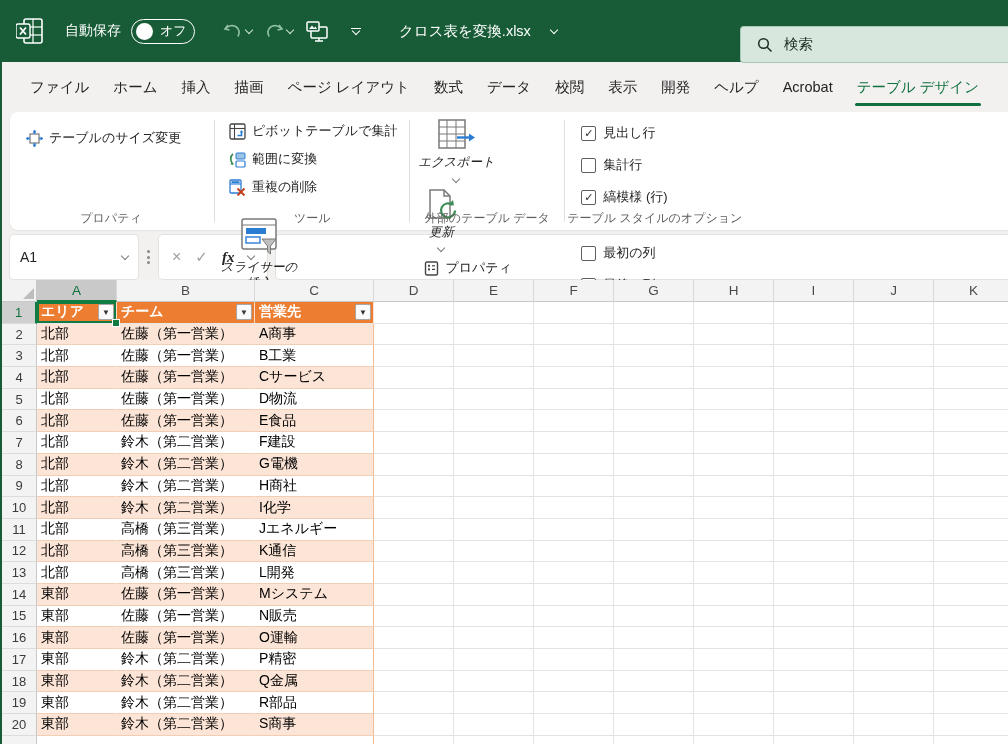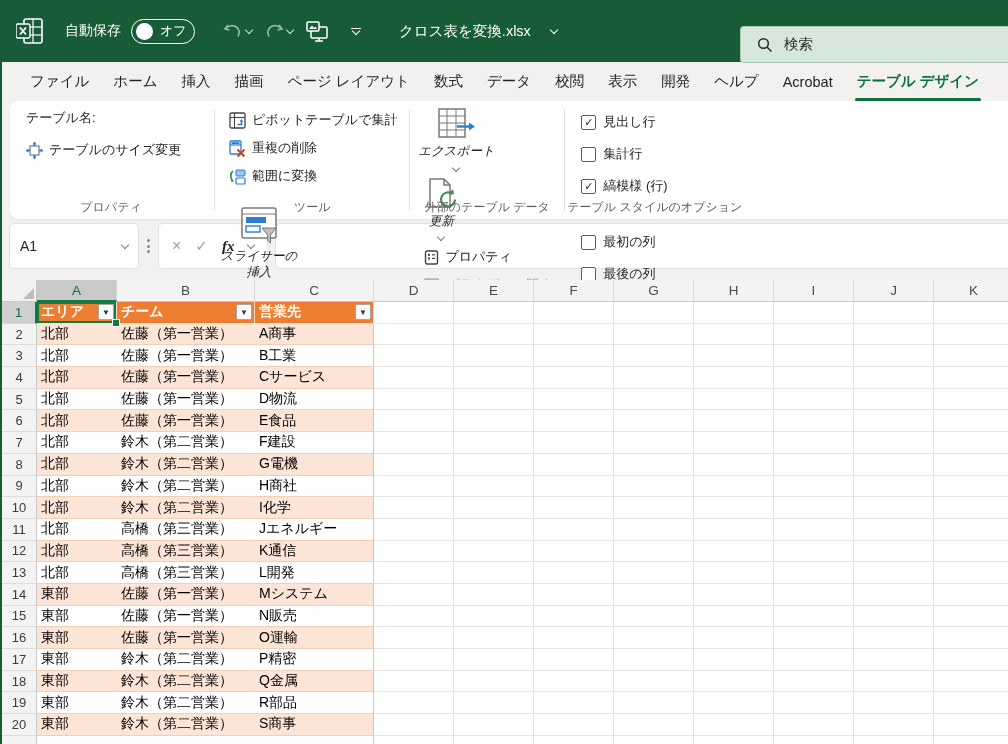--- a/index.html
+++ b/index.html
@@ -24,24 +24,24 @@
   .chev.white { border-color:#fff; }
   .qat-more { margin-left:14px; display:flex; flex-direction:column; align-items:center; }
   .qat-more .bar { width:10px; height:1.5px; background:#fff; margin-bottom:2px; }
   .docname { display:flex; align-items:center; gap:20px; margin-left:38px; font-size:14.5px; }
   .searchbox { position:absolute; right:0; top:26px; width:268px; height:37px;
                background:#D7E7DD; border:1px solid #A9C7B6; border-right:none;
                border-radius:4px 0 0 4px; display:flex; align-items:center;
                padding-left:16px; gap:11px; color:#1E2B23; font-size:14.5px; }
 
   
-  .tabrow { height:39px; display:flex; align-items:center; padding-left:16px; }
+  .tabrow { height:50px; display:flex; align-items:center; padding-left:16px; }
   .tab { position:relative; font-size:14.5px; color:#252423; padding:0 12px; height:38px;
          display:flex; align-items:center; cursor:pointer; white-space:nowrap; }
-  .tab.active { color:#0E703C; font-weight:700;text-align:center; }
+  .tab.active { color:#0E703C; font-weight:400;text-align:center; }
   .tab.active::after { content:""; position:absolute; left:10px; right:10px; bottom:0;
                        height:3px; background:#0E703C; border-radius:2px; }
 
   
   .ribbon { position:relative; margin-left:8px; width:1010px; height:118px;
             background:#fff; border-radius:8px; box-shadow:0 1px 2px rgba(0,0,0,.06);
             display:flex; }
   .rgroup { position:relative; display:flex; flex-direction:column; padding-bottom:16px; }
   .gfooter { position:absolute; bottom:3px; left:0; right:0; text-align:center;
              font-size:12px; color:#605E5C; white-space:nowrap; }
@@ -191,21 +191,20 @@
       <span class="tab">表示</span>
       <span class="tab">開発</span>
       <span class="tab">ヘルプ</span>
       <span class="tab">Acrobat</span>
       <span class="tab active">テーブル デザイン</span>
     </div>
 
   <div class="ribbon">
 
     <div class="rgroup g-props">
-      <div class="tname-label">テーブル名:</div>
       <div class="rbtn">
         <svg width="17" height="17" viewBox="0 0 17 17">
           <rect x="4" y="4" width="9" height="9" fill="none" stroke="#7A7977" stroke-width="1.2"></rect>
           <path d="M8.5 0 L8.5 4 M8.5 13 L8.5 17 M0 8.5 L4 8.5 M13 8.5 L17 8.5" stroke="#2B7CD3" stroke-width="1.6"></path>
           <path d="M8.5 0 l-2 2.4 h4 Z M8.5 17 l-2 -2.4 h4 Z M0 8.5 l2.4 -2 v4 Z M17 8.5 l-2.4 -2 v4 Z" fill="#2B7CD3"></path>
         </svg>
         <span>テーブルのサイズ変更</span>
       </div>
       <div class="gfooter">プロパティ</div>
     </div>
@@ -219,35 +218,35 @@
             <rect x="1" y="1" width="15" height="15" rx="1.5" fill="none" stroke="#444" stroke-width="1.3"></rect>
             <line x1="1" y1="5.5" x2="16" y2="5.5" stroke="#444" stroke-width="1.1"></line>
             <line x1="5.5" y1="1" x2="5.5" y2="16" stroke="#444" stroke-width="1.1"></line>
             <path d="M8.5 12.5 h4 v-4" fill="none" stroke="#2B7CD3" stroke-width="1.6"></path>
             <path d="M12.5 7 l-1.8 2.6 h3.6 Z" fill="#2B7CD3"></path>
           </svg>
           <span>ピボットテーブルで集計</span>
         </div>
         <div class="rbtn">
           <svg width="17" height="17" viewBox="0 0 17 17">
+            <rect x="7" y="2" width="9" height="6" rx="1" fill="#9DC3E6" stroke="#2B7CD3" stroke-width="1"></rect>
+            <rect x="7" y="10" width="9" height="6" rx="1" fill="none" stroke="#2B7CD3" stroke-width="1.2"></rect>
+            <path d="M4 3 C1 5 1 11 4 13" fill="none" stroke="#3E8E57" stroke-width="1.7"></path>
+            <path d="M4.8 13.8 l-3.4 -0.4 l1.6 -3 Z" fill="#3E8E57"></path>
+          </svg>
+          <span>範囲に変換</span>
+        </div>
+        <div class="rbtn">
+          <svg width="17" height="17" viewBox="0 0 17 17">
             <rect x="1" y="1" width="11" height="13" rx="1" fill="none" stroke="#2B7CD3" stroke-width="1.3"></rect>
             <line x1="1" y1="5" x2="12" y2="5" stroke="#2B7CD3" stroke-width="1.1"></line>
             <rect x="2.5" y="2.2" width="8" height="2" fill="#2B7CD3"></rect>
             <path d="M8.5 9.5 L15.5 16.5 M15.5 9.5 L8.5 16.5" stroke="#C43E1C" stroke-width="1.9"></path>
           </svg>
           <span>重複の削除</span>
-        </div>
-        <div class="rbtn">
-          <svg width="17" height="17" viewBox="0 0 17 17">
-            <rect x="7" y="2" width="9" height="6" rx="1" fill="#9DC3E6" stroke="#2B7CD3" stroke-width="1"></rect>
-            <rect x="7" y="10" width="9" height="6" rx="1" fill="none" stroke="#2B7CD3" stroke-width="1.2"></rect>
-            <path d="M4 3 C1 5 1 11 4 13" fill="none" stroke="#3E8E57" stroke-width="1.7"></path>
-            <path d="M4.8 13.8 l-3.4 -0.4 l1.6 -3 Z" fill="#3E8E57"></path>
-          </svg>
-          <span>範囲に変換</span>
         </div>
       </div>
       <div class="bigbtn slicer-btn">
         <svg width="42" height="40" viewBox="0 0 42 40">
           <rect x="4" y="2" width="34" height="30" rx="2" fill="#fff" stroke="#7A7977" stroke-width="1.5"></rect>
           <line x1="4" y1="8" x2="38" y2="8" stroke="#7A7977" stroke-width="1.2"></line>
           <rect x="8" y="11" width="20" height="6" fill="#2B7CD3"></rect>
           <rect x="8" y="20" width="14" height="6" fill="none" stroke="#2B7CD3" stroke-width="1.4"></rect>
           <path d="M24 22 h14 l-5.5 7 v8 l-3 -2.5 v-5.5 Z" fill="#BFBFBF" stroke="#7A7977" stroke-width="1"></path>
         </svg>

